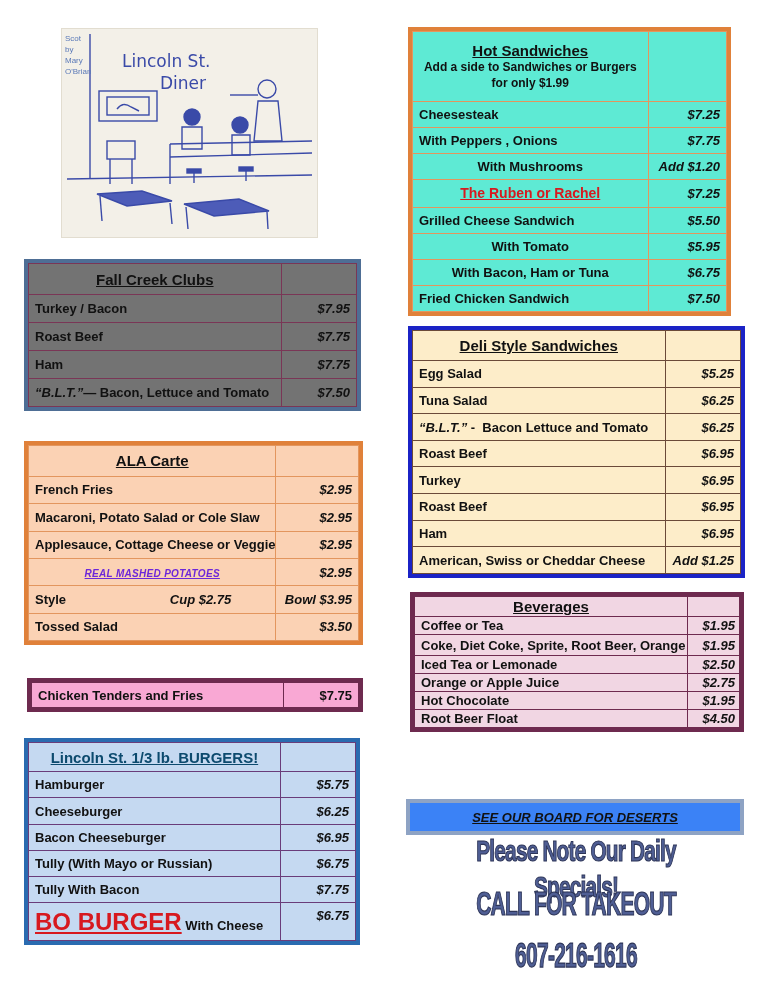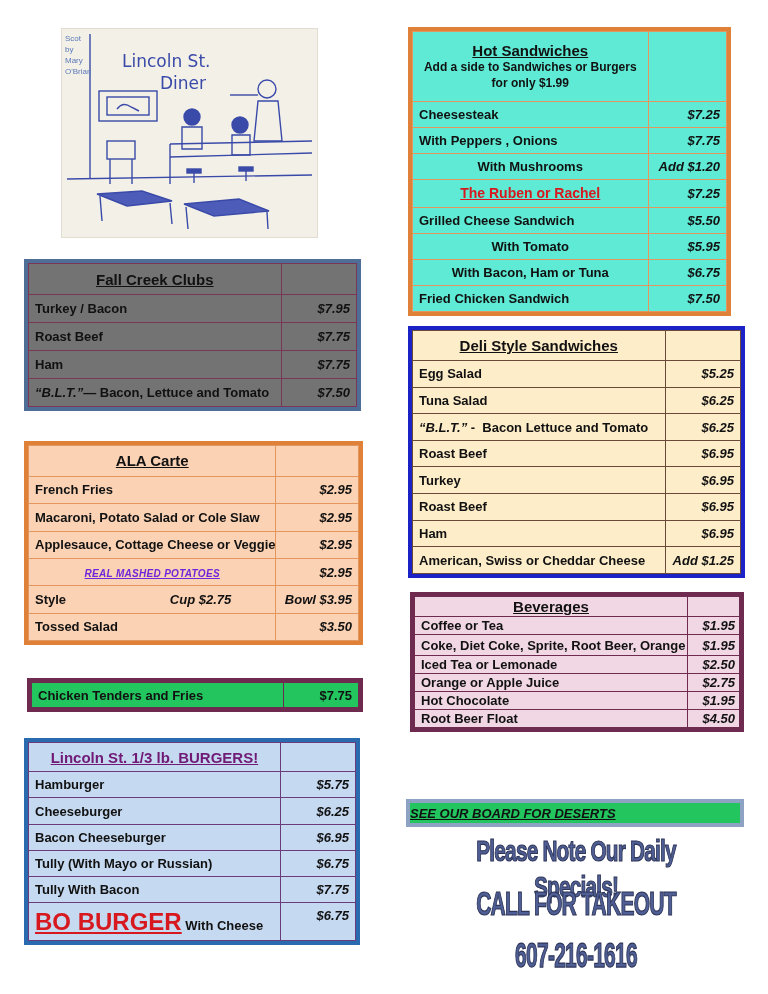--- a/index.html
+++ b/index.html
@@ -25,36 +25,36 @@
 
   
   .p-deli { left: 408px; top: 326px; width: 337px; height: 252px; border: 4px solid #1b23c6; background: #fdedc9; }
   .p-deli td { border-color: #6b4a39; }
 
   
   .p-ala { left: 24px; top: 441px; width: 339px; height: 204px; border: 4px solid #e0813a; background: #fbd2b4; }
   .p-ala td { border-color: #e3965e; }
 
   
-  .p-chick { left: 27px; top: 678px; width: 336px; height: 34px; border: 4px solid #6e2a4f; background: #22c55e; }
+  .p-chick { left: 27px; top: 678px; width: 336px; height: 34px; border: 4px solid #6e2a4f; background: #f9a8d4; }
   .p-chick td { border-color: #6e2a4f; }
 
   
   .p-burg { left: 24px; top: 738px; width: 336px; height: 207px; border: 4px solid #2a6bb0; background: #c5d9f1; }
   .p-burg td { border-color: #6a3d7a; }
 
   
   .p-bev { left: 410px; top: 592px; width: 334px; height: 140px; border: 4px solid #6e2a4f; background: #f1d6e3; }
   .p-bev td { border-color: #6e2a4f; }
 
   
-  .p-desert { left: 406px; top: 799px; width: 338px; height: 28px; border: 4px solid #8ea3c4; background: #22c55e; display: flex; align-items: center; }
+  .p-desert { left: 406px; top: 799px; width: 338px; height: 36px; border: 4px solid #8ea3c4; background: #3b82f6; display: flex; align-items: center; justify-content: center; }
   .p-desert span { font-size: 13px; font-weight: bold; font-style: italic; text-decoration: underline; }
 
-  .red-title { color: #701a75; text-decoration: underline; }
+  .red-title { color: #0c4a6e; text-decoration: underline; }
   .ruben { color: #d7191f; text-decoration: underline; font-family: "Liberation Sans", sans-serif; font-weight: bold; font-size: 14px; }
   .mashed { color: #6d28d9; text-decoration: underline; font-style: italic; font-weight: bold; font-size: 10px; letter-spacing: 0.3px; }
   .bo { color: #d7191f; text-decoration: underline; font-size: 24px; font-weight: bold; }
 
   
   .wordart { position: absolute; left: 406px; width: 340px; text-align: center; font-family: "Liberation Sans", sans-serif; font-weight: bold; color: #4f5e94; -webkit-text-stroke: 1px #2d3558; transform-origin: center; }
   .wa1 { top: 838px; font-size: 26px; transform: scaleX(0.80) scaleY(1.15); letter-spacing: -1px; }
   .wa2 { top: 889px; font-size: 27px; transform: scaleX(0.78) scaleY(1.2); letter-spacing: -1px; }
   .wa3 { top: 940px; font-size: 28px; transform: scaleX(0.75) scaleY(1.25); letter-spacing: -1px; }
 

